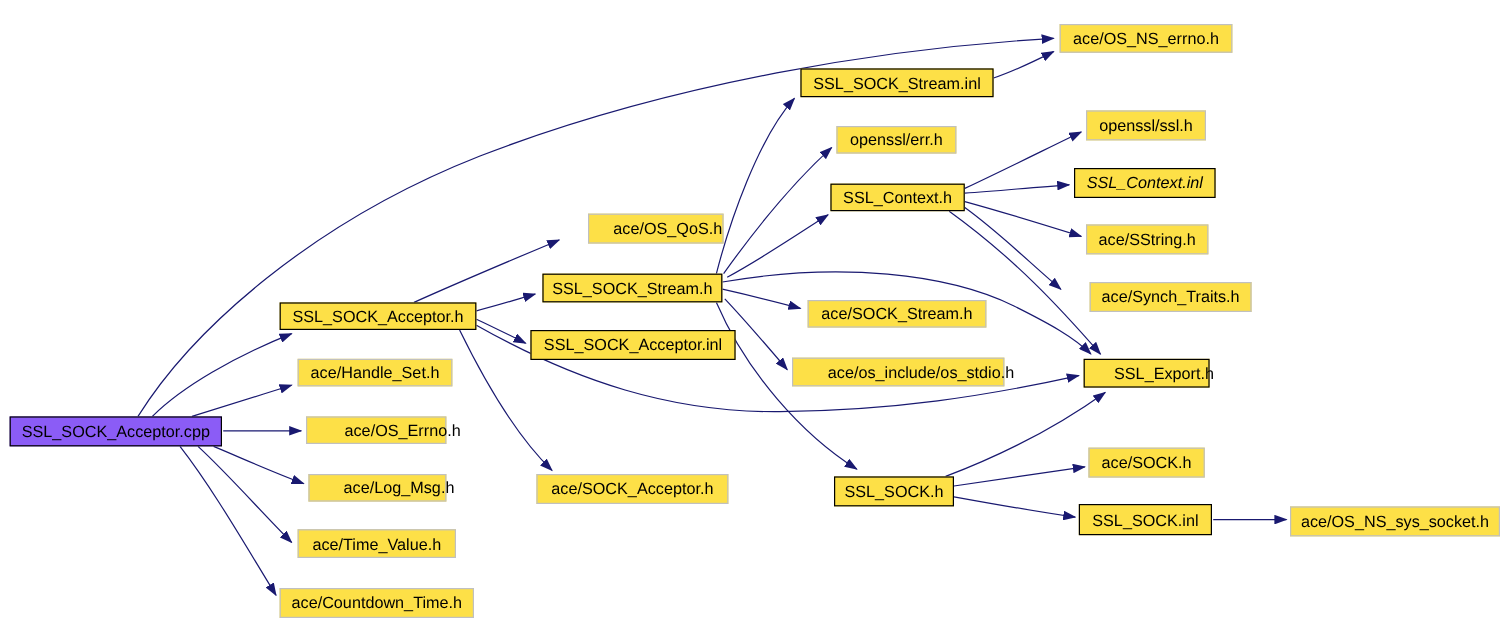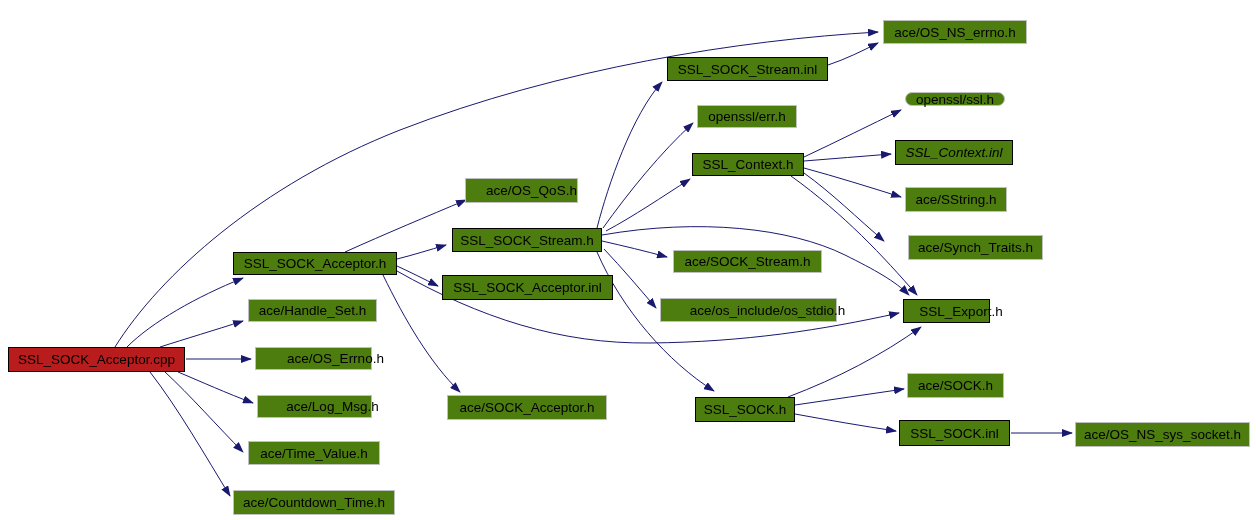--- a/index.html
+++ b/index.html
@@ -8,28 +8,28 @@
     width:1256px;height:520px;
     background:#ffffff;
     font-family:"Liberation Sans", sans-serif;
     overflow:hidden;
   }
   #edge-layer{position:absolute;left:0;top:0;width:1256px;height:520px;}
   #edge-layer path.edge{fill:none;stroke:#191970;stroke-width:1;}
   .node{
     position:absolute;
     box-sizing:border-box;
-    background:#4d7c0f;
+    background:#fde047;
     border:1px solid #000000;
     display:flex;align-items:center;justify-content:center;
     font-size:13.5px;color:#000000;white-space:nowrap;
     z-index:2;
   }
   .node.external{border-color:#c0c0c0;}
-  .node.root{background:#b91c1c;border-color:#000000;}
+  .node.root{background:#8b5cf6;border-color:#000000;}
 </style>
 </head>
 <body>
 
 <div id="canvas">
   <svg id="edge-layer" width="1256" height="520" viewBox="0 0 1256 520" xmlns="http://www.w3.org/2000/svg">
     <defs>
       <marker id="arrow" markerWidth="11" markerHeight="8" refX="10" refY="4" orient="auto" markerUnits="userSpaceOnUse">
         <path d="M0,0 L11,4 L0,8 z" fill="#191970"></path>
       </marker>
@@ -65,33 +65,33 @@
       <path class="edge" d="M1011,433 L1072,433" marker-end="url(#arrow)"></path>
     </svg>
   <div id="node-layer">
       <div class="node root" style="left: 8px; top: 347px; width: 177px; height: 25px;">SSL_SOCK_Acceptor.cpp</div>
       <div class="node linked" style="left: 233px; top: 252px; width: 164px; height: 23px;">SSL_SOCK_Acceptor.h</div>
       <div class="node external" style="left: 248px; top: 299px; width: 129px; height: 23px;">ace/Handle_Set.h</div>
       <div class="node external" style="left: 255px; top: 347px; width: 117px; height: 23px; padding-left: 44px;">ace/OS_Errno.h</div>
       <div class="node external" style="left: 257px; top: 395px; width: 115px; height: 23px; padding-left: 36px;">ace/Log_Msg.h</div>
       <div class="node external" style="left: 248px; top: 441px; width: 132px; height: 24px;">ace/Time_Value.h</div>
       <div class="node external" style="left: 233px; top: 490px; width: 162px; height: 25px;">ace/Countdown_Time.h</div>
-      <div class="node external" style="left: 465px; top: 178px; width: 113px; height: 25px; padding-left: 20px;">ace/OS_QoS.h</div>
+      <div class="node external" style="left: 490px; top: 178px; width: 113px; height: 25px; padding-left: 20px;">ace/OS_QoS.h</div>
       <div class="node linked" style="left: 452px; top: 228px; width: 150px; height: 24px;">SSL_SOCK_Stream.h</div>
       <div class="node linked" style="left: 442px; top: 275px; width: 171px; height: 25px;">SSL_SOCK_Acceptor.inl</div>
       <div class="node external" style="left: 447px; top: 395px; width: 160px; height: 25px;">ace/SOCK_Acceptor.h</div>
       <div class="node linked" style="left: 667px; top: 57px; width: 161px; height: 24px;">SSL_SOCK_Stream.inl</div>
       <div class="node external" style="left: 697px; top: 105px; width: 100px; height: 23px;">openssl/err.h</div>
       <div class="node external" style="left: 883px; top: 20px; width: 144px; height: 24px;">ace/OS_NS_errno.h</div>
-      <div class="node external" style="left: 905px; top: 92px; width: 100px; height: 14px; border-radius: 11px;">openssl/ssl.h</div>
+      <div class="node external" style="left: 905px; top: 92px; width: 100px; height: 25px;">openssl/ssl.h</div>
       <div class="node linked" style="left: 692px; top: 153px; width: 112px; height: 23px;">SSL_Context.h</div>
       <div class="node linked" style="left: 895px; top: 140px; width: 118px; height: 25px; font-style: italic;">SSL_Context.inl</div>
       <div class="node external" style="left: 905px; top: 187px; width: 102px; height: 25px;">ace/SString.h</div>
       <div class="node external" style="left: 908px; top: 235px; width: 135px; height: 25px;">ace/Synch_Traits.h</div>
       <div class="node external" style="left: 673px; top: 250px; width: 149px; height: 23px;">ace/SOCK_Stream.h</div>
       <div class="node external" style="left: 660px; top: 298px; width: 177px; height: 24px; padding-left: 38px;">ace/os_include/os_stdio.h</div>
-      <div class="node linked" style="left: 903px; top: 299px; width: 87px; height: 24px; padding-left: 29px;">SSL_Export.h</div>
+      <div class="node linked" style="left: 903px; top: 299px; width: 105px; height: 24px; padding-left: 29px;">SSL_Export.h</div>
       <div class="node linked" style="left: 695px; top: 397px; width: 100px; height: 25px;">SSL_SOCK.h</div>
       <div class="node external" style="left: 907px; top: 373px; width: 97px; height: 25px;">ace/SOCK.h</div>
       <div class="node linked" style="left: 899px; top: 420px; width: 111px; height: 26px;">SSL_SOCK.inl</div>
       <div class="node external" style="left: 1075px; top: 422px; width: 175px; height: 25px;">ace/OS_NS_sys_socket.h</div>
     </div>
 </div>
 
 </body></html>

